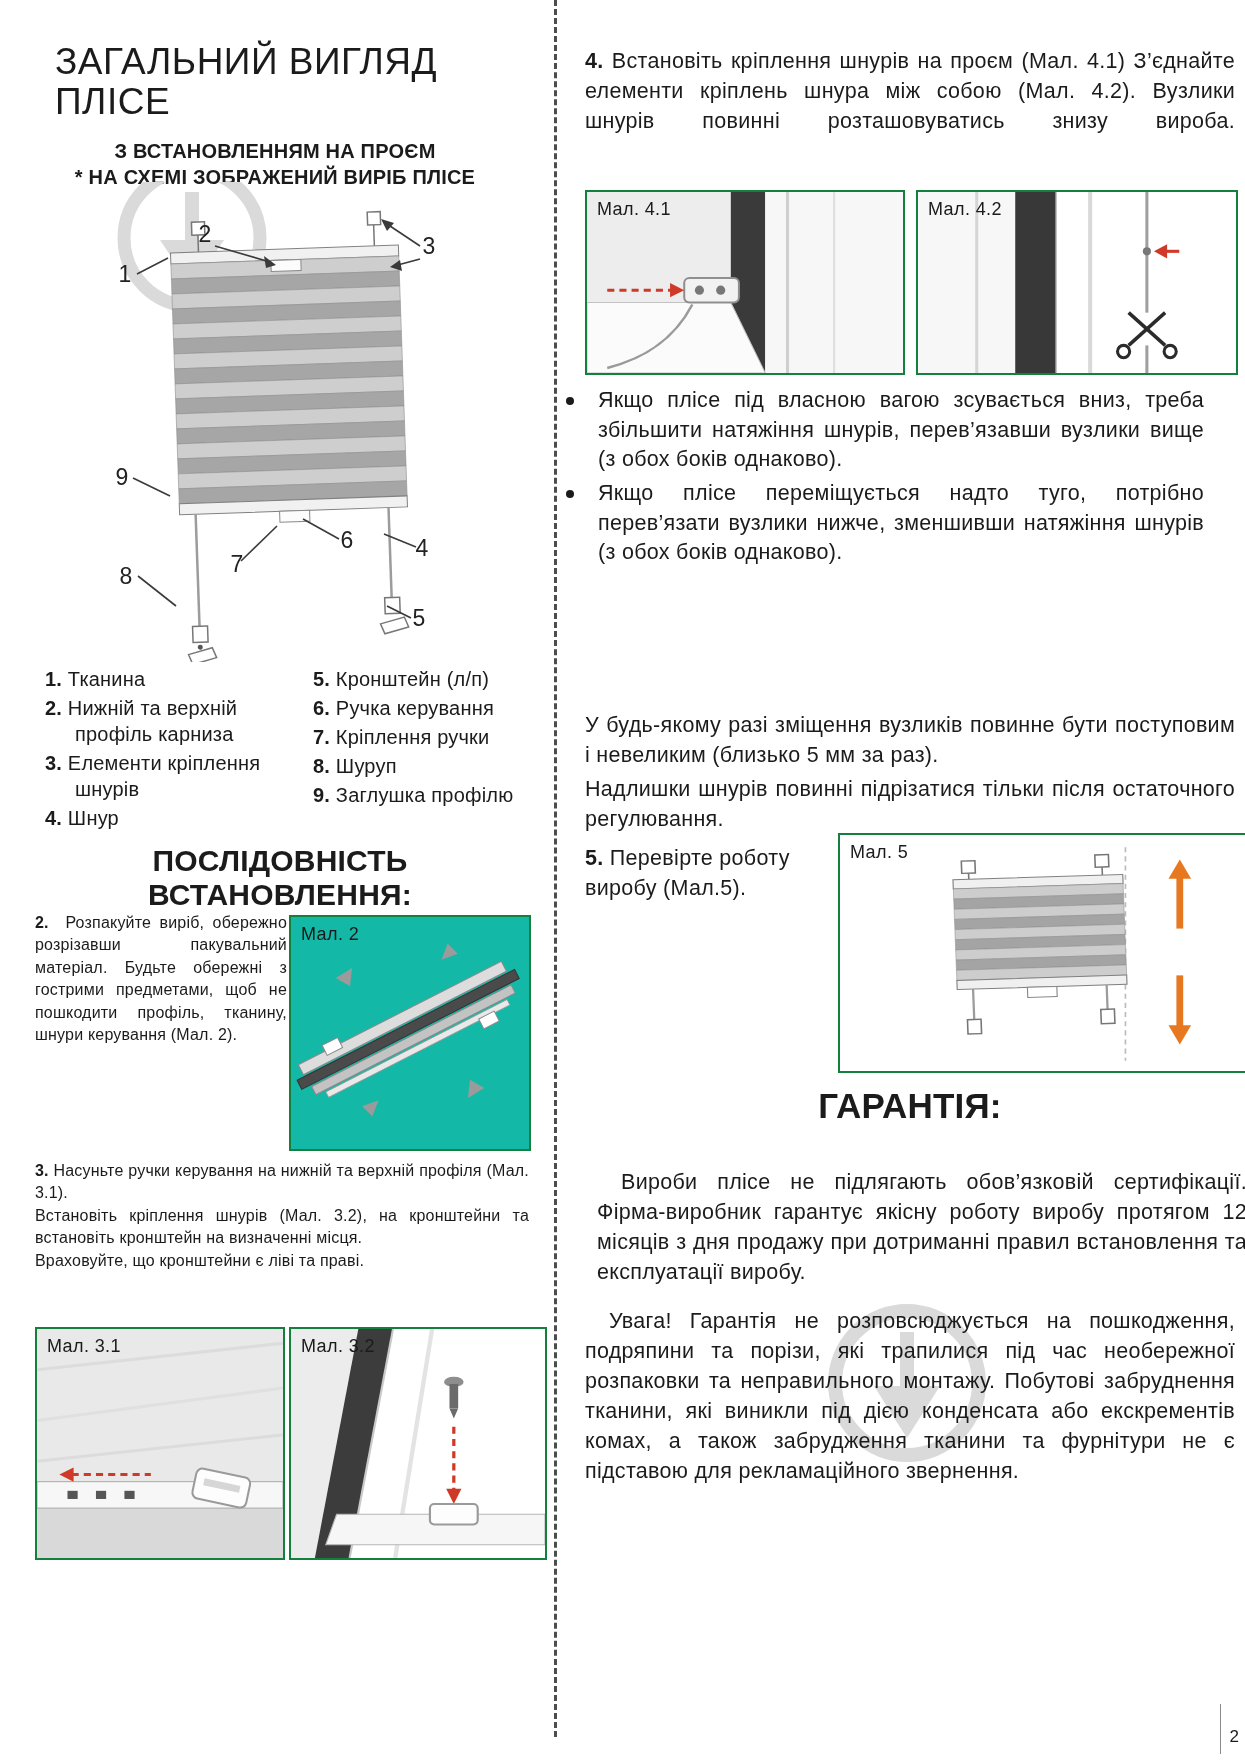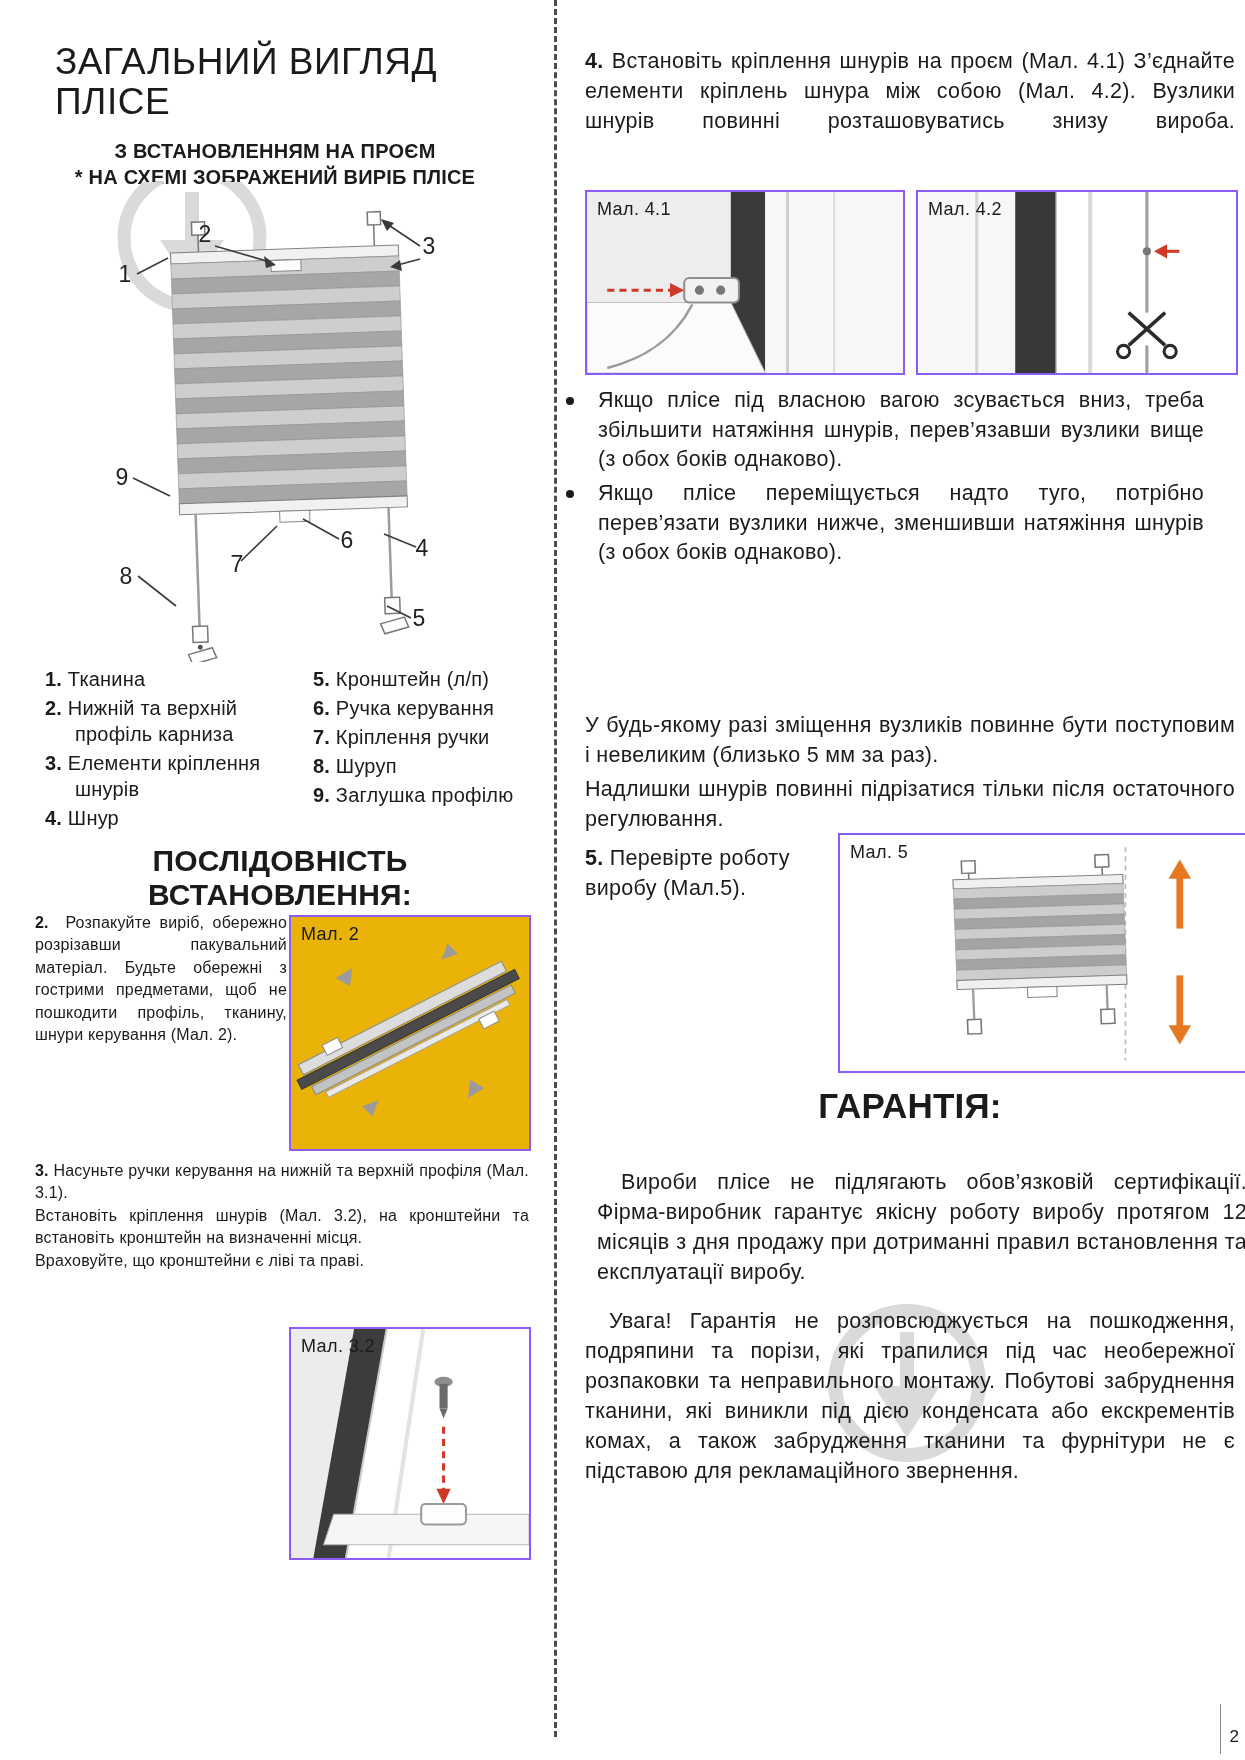--- a/index.html
+++ b/index.html
@@ -8,21 +8,21 @@
   .divider{position:absolute;left:554px;top:0;height:1737px;width:0;border-left:3px dashed #4d4d4d;}
   .abs{position:absolute;}
   .h-title{font-size:37px;font-weight:400;line-height:1.07;letter-spacing:0.5px;}
   .h-sub{font-size:20px;font-weight:700;line-height:1.32;text-align:center;letter-spacing:0.2px;}
   .h-section{font-size:30px;font-weight:800;text-align:center;letter-spacing:0.2px;}
   .body-text{font-size:16px;line-height:1.4;letter-spacing:0.2px;}
   .rc-text{font-size:21.5px;line-height:1.4;letter-spacing:0.3px;}
   .just{text-align:justify;}
   .just-all{text-align:justify;text-align-last:justify;}
   .num{font-weight:700;}
-  .figbox{position:absolute;border:2px solid #8b5cf6;background:#eab308;text-align:right;}
+  .figbox{position:absolute;border:2px solid #15803d;background:#14b8a6;text-align:right;}
   .figsvg{position:absolute;left:0;top:0;width:100%;height:100%;}
   .figlabel{position:absolute;top:7px;left:10px;font-size:18px;letter-spacing:0.4px;z-index:2;}
   .legend-item{font-size:20px;line-height:1.3;padding-left:30px;text-indent:-30px;margin-bottom:3px;letter-spacing:0.2px;}
   .bullet{display:flex;margin-bottom:4px;}
   .bullet .dot{flex:none;width:8px;height:8px;border-radius:50%;background:#1b1b1b;margin:11px 24px 0 12px;}
   .bullet .btxt{flex:1;font-size:21.5px;line-height:1.38;text-align:justify;letter-spacing:0.3px;}
   .indent{text-indent:24px;}
   .pagenum{position:absolute;right:6px;bottom:13px;font-size:17px;}
   .pagenum-rule{position:absolute;right:24px;bottom:6px;height:50px;border-left:1.5px solid #8a8a8a;}
   svg text{font-family:"Liberation Sans","DejaVu Sans",sans-serif;}
@@ -157,22 +157,42 @@
 
   <div class="abs" style="left:35px;top:1160px;width:494px;">
     <p class="body-text just" style="margin:0;">
       <span class="num">3.</span>
       <span>Насуньте ручки керування на нижній та верхній профіля (Мал. 3.1).</span>
     </p>
     <p class="body-text just" style="margin:0;">Встановіть кріплення шнурів (Мал. 3.2), на кронштейни та встановіть кронштейн на визначенні місця.</p>
     <p class="body-text" style="margin:0;">Враховуйте, що кронштейни є ліві та праві.</p>
   </div>
 
-
-  <div class="figbox" style="left:289px;top:1327px;width:238px;height:229px;">
+  <div class="figbox" style="left:35px;top:1327px;width:246px;height:229px;">
+    <svg class="figsvg" viewBox="0 0 242 225" preserveAspectRatio="none">
+      <rect width="242" height="225" fill="#e9e9e9"></rect>
+      <line x1="0" y1="40" x2="242" y2="14" stroke="#dcdcdc" stroke-width="3"></line>
+      <line x1="0" y1="90" x2="242" y2="58" stroke="#e0e0e0" stroke-width="3"></line>
+      <line x1="0" y1="130" x2="242" y2="104" stroke="#dcdcdc" stroke-width="3"></line>
+      <rect x="0" y="176" width="242" height="49" fill="#d9d9d9"></rect>
+      <rect x="0" y="150" width="242" height="26" fill="#f7f7f7" stroke="#a9a9a9"></rect>
+      <rect x="30" y="159" width="10" height="8" fill="#555"></rect>
+      <rect x="58" y="159" width="10" height="8" fill="#555"></rect>
+      <rect x="86" y="159" width="10" height="8" fill="#555"></rect>
+      <line x1="34" y1="143" x2="112" y2="143" stroke="#cf3a28" stroke-width="3" stroke-dasharray="7 5"></line>
+      <polygon points="22,143 36,136 36,150" fill="#cf3a28"></polygon>
+      <g transform="translate(158,136) rotate(12)">
+        <rect x="0" y="0" width="54" height="30" rx="6" fill="#fdfdfd" stroke="#9a9a9a" stroke-width="2"></rect>
+        <rect x="9" y="9" width="36" height="7" fill="#d6d6d6"></rect>
+      </g>
+    </svg>
+    <div class="figlabel">Мал. 3.1</div>
+  </div>
+
+  <div class="figbox" style="left:289px;top:1327px;width:238px;height:229px;padding-left:16px;">
     <svg class="figsvg" viewBox="0 0 234 225" preserveAspectRatio="none">
       <rect width="234" height="225" fill="#ffffff"></rect>
       <polygon points="0,0 62,0 22,225 0,225" fill="#ececec"></polygon>
       <polygon points="62,0 94,0 54,225 22,225" fill="#3c3c3c"></polygon>
       <line x1="94" y1="0" x2="54" y2="225" stroke="#c9c9c9" stroke-width="2"></line>
       <line x1="130" y1="0" x2="96" y2="225" stroke="#e3e3e3" stroke-width="4"></line>
       <polygon points="42,182 234,182 234,212 32,212" fill="#f6f6f6" stroke="#b5b5b5"></polygon>
       <g transform="translate(150,52)">
         <ellipse cx="0" cy="0" rx="9" ry="5" fill="#8e8e8e"></ellipse>
         <rect x="-4" y="2" width="8" height="24" fill="#6b6b6b"></rect>

